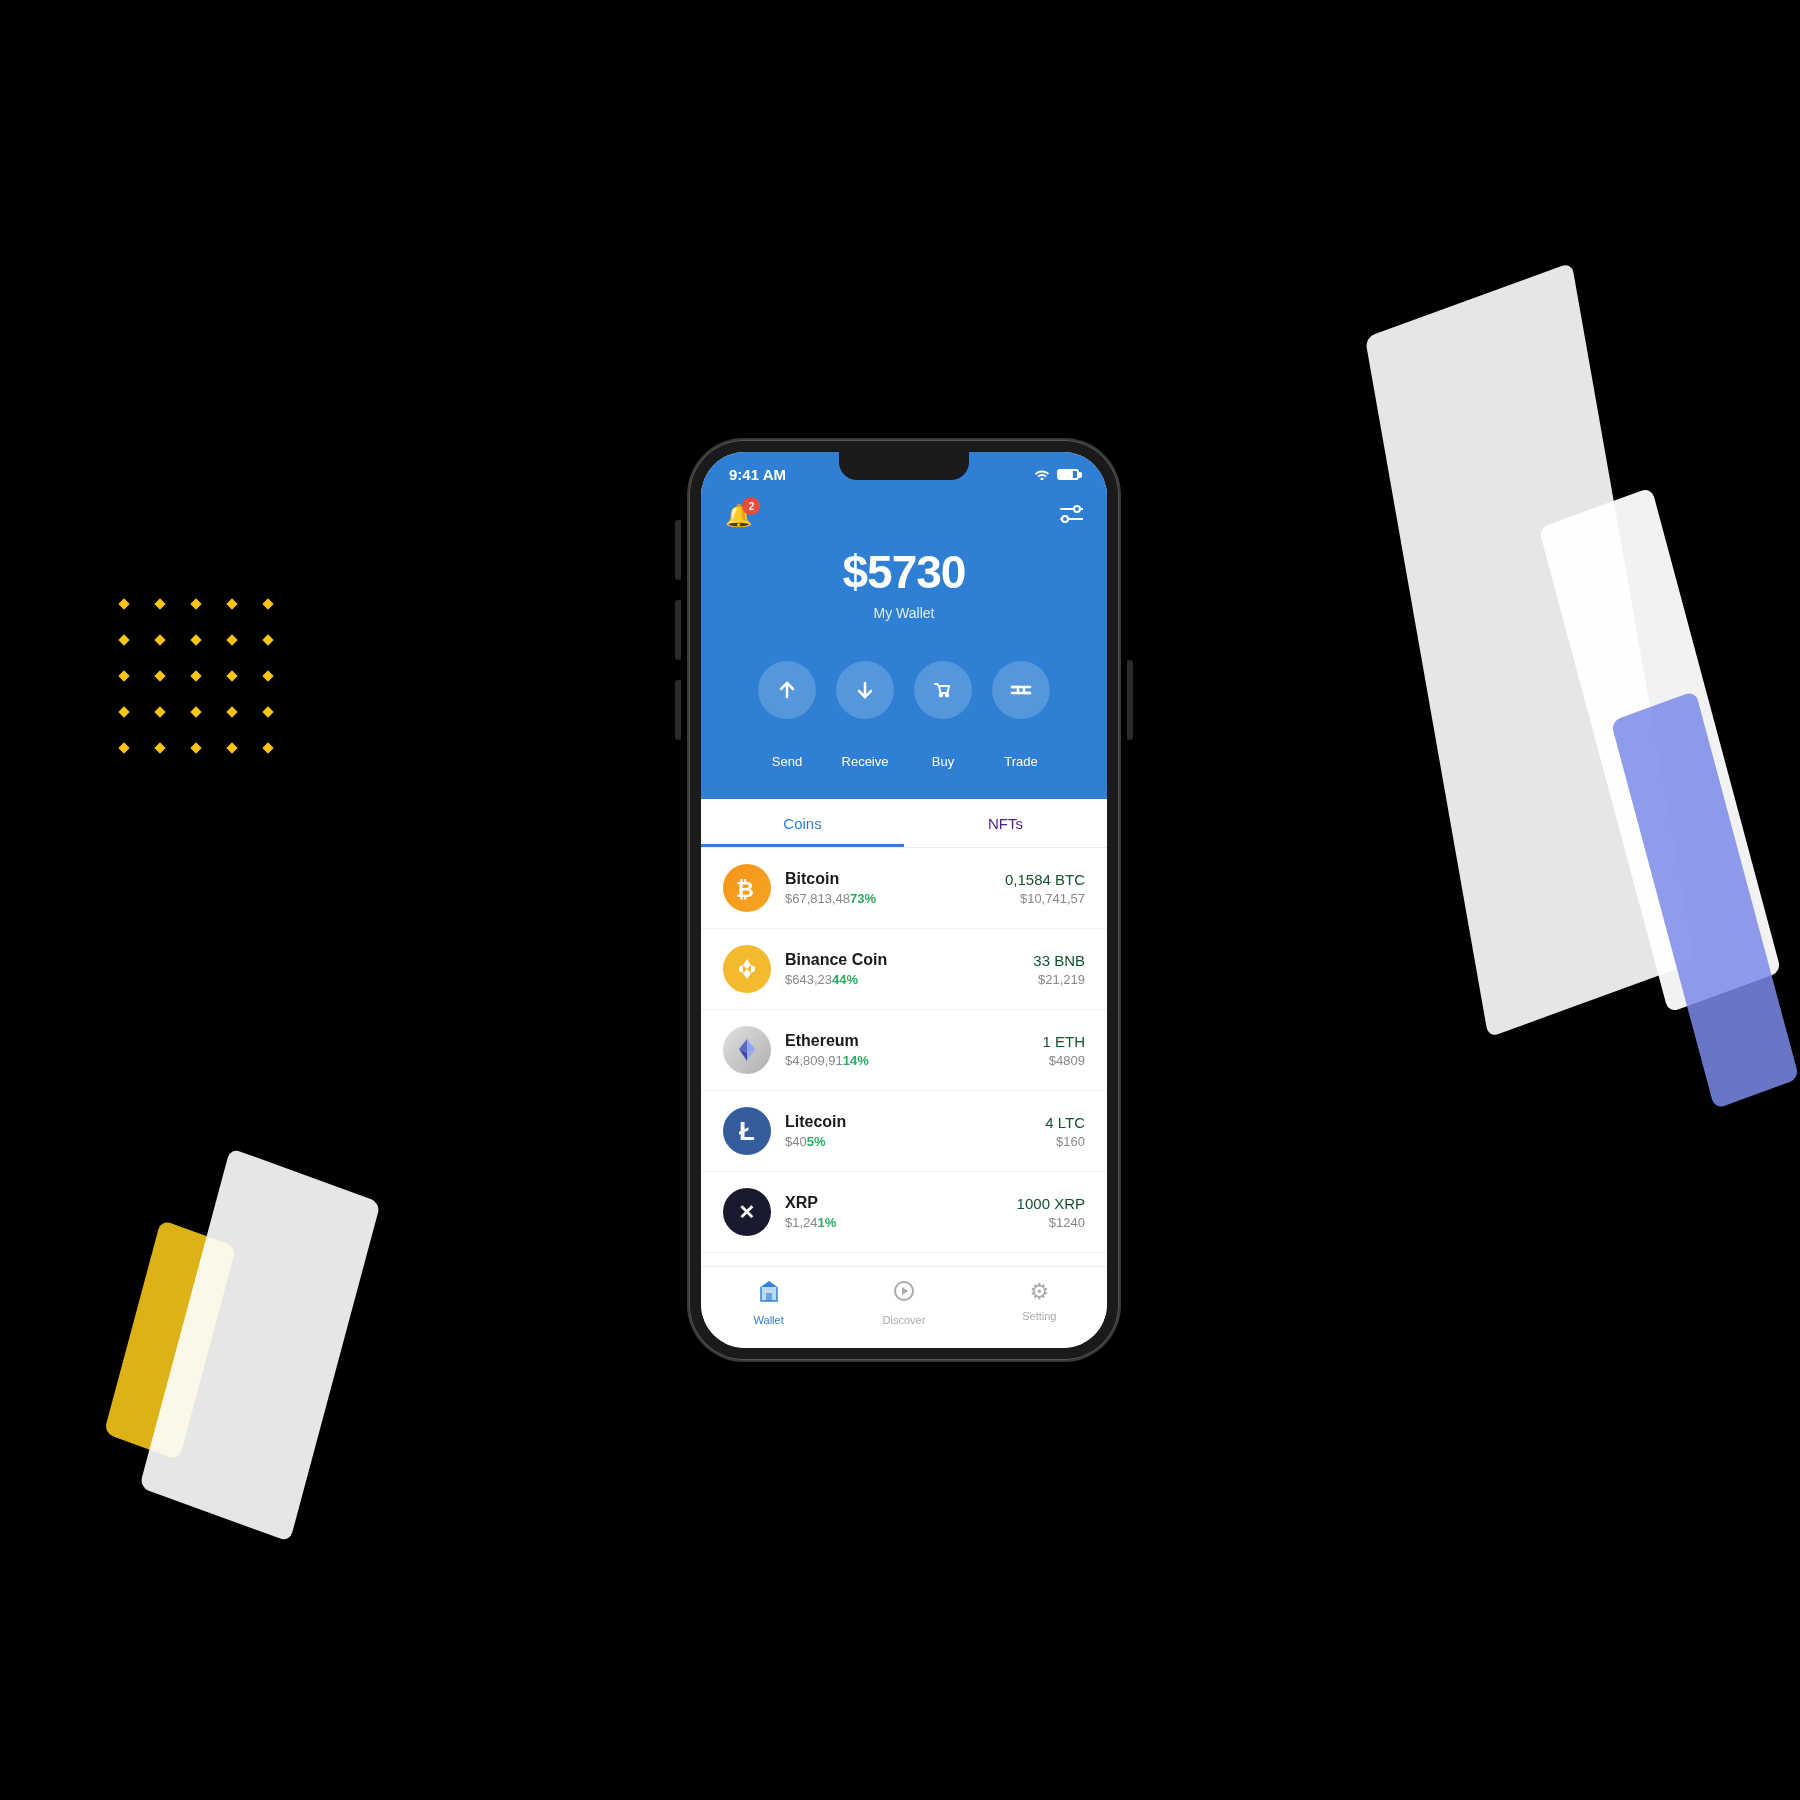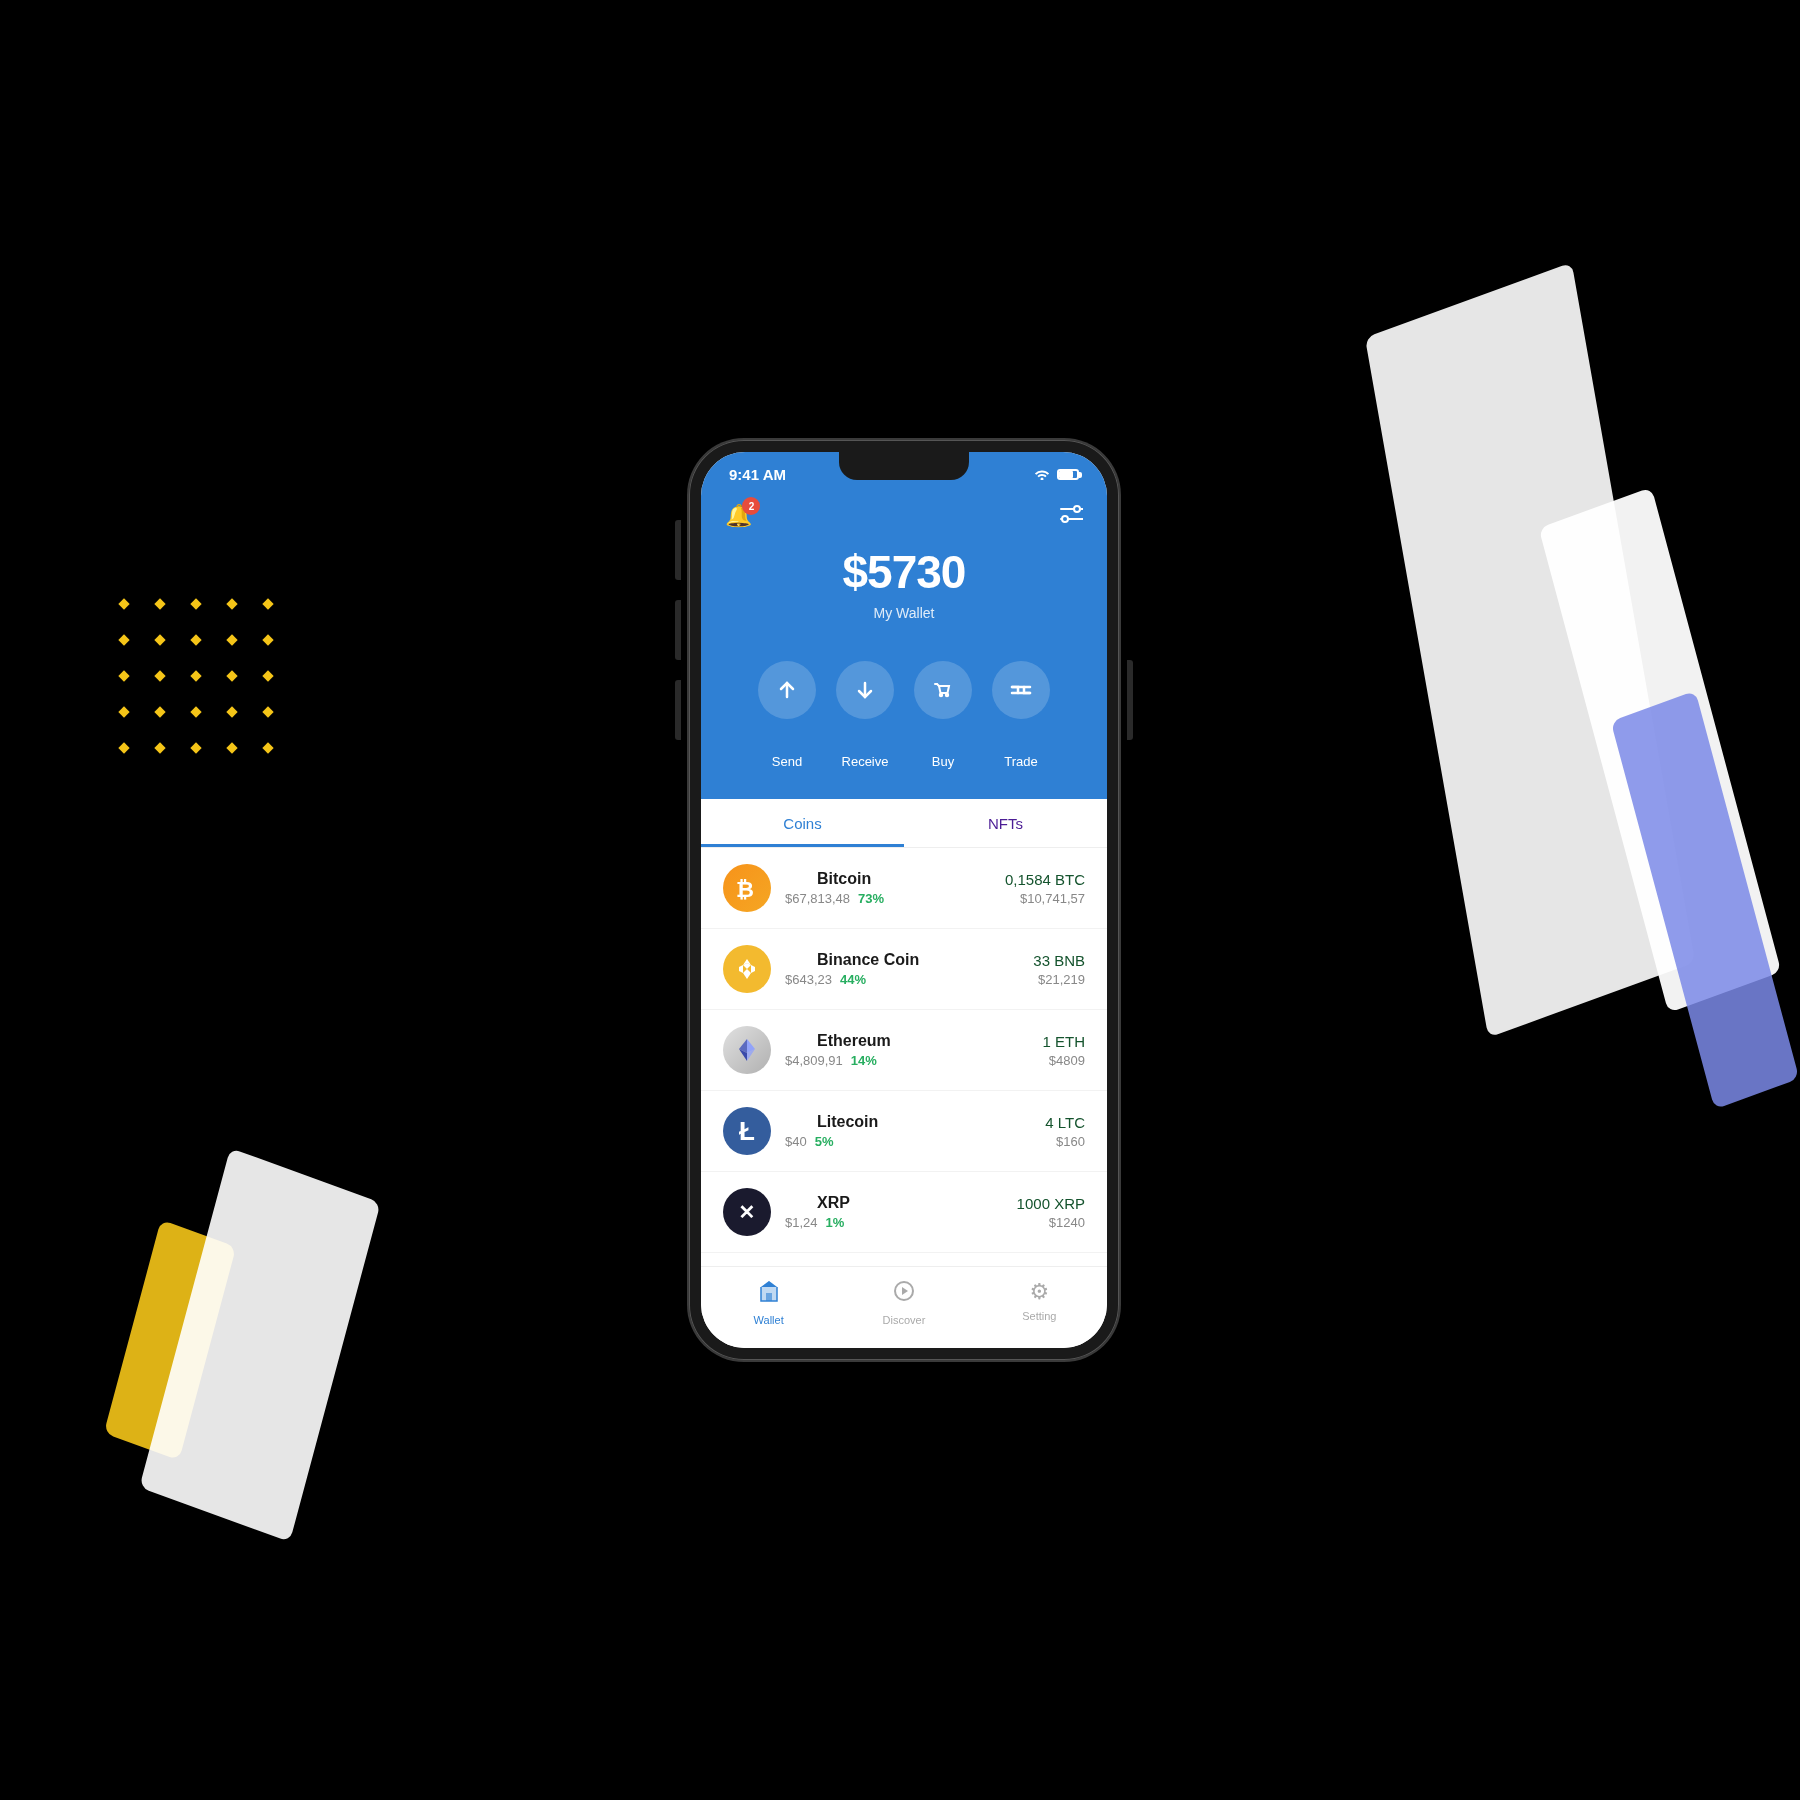--- a/index.html
+++ b/index.html
@@ -342,26 +342,25 @@
       margin-right: 14px;
       flex-shrink: 0;
     }
     .coin-info {
       flex: 1;
     }
     .coin-name {
       font-size: 16px;
       font-weight: 700;
       color: #1a1a1a;
-      margin-left: 32px;
     }
     .coin-price-row {
       display: flex;
       align-items: center;
-      gap: 8px;
+      gap: 0;
       margin-top: 3px;
     }
     .coin-price {
       font-size: 13px;
       color: #888;
     }
     .coin-change {
       font-size: 13px;
       color: #27ae60;
       font-weight: 600;

